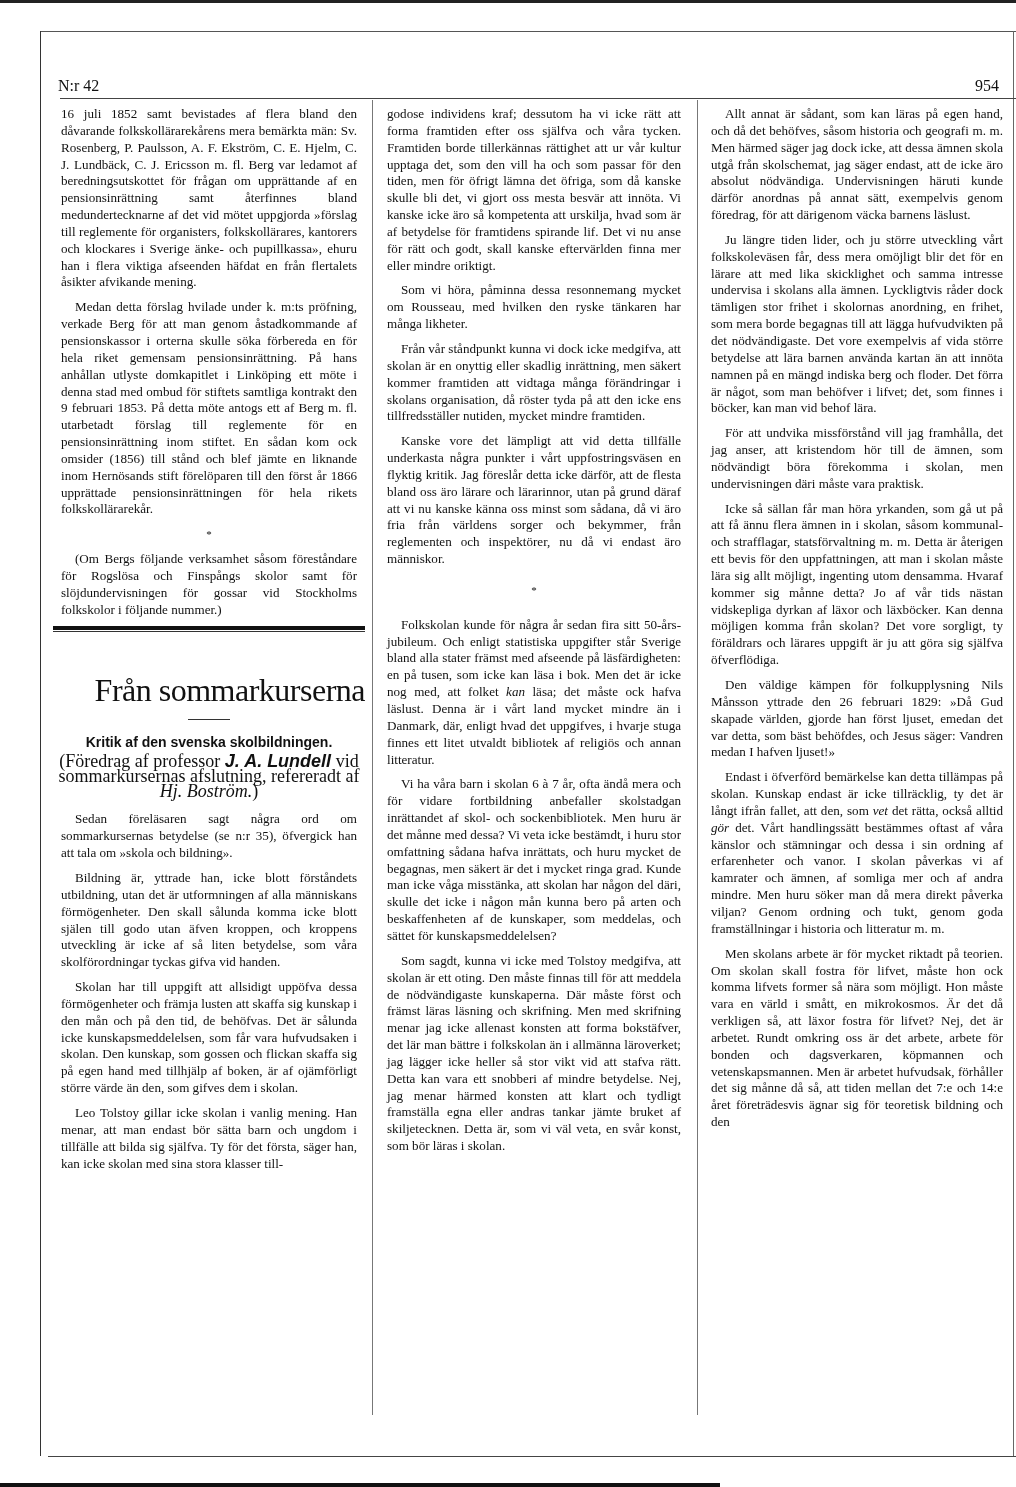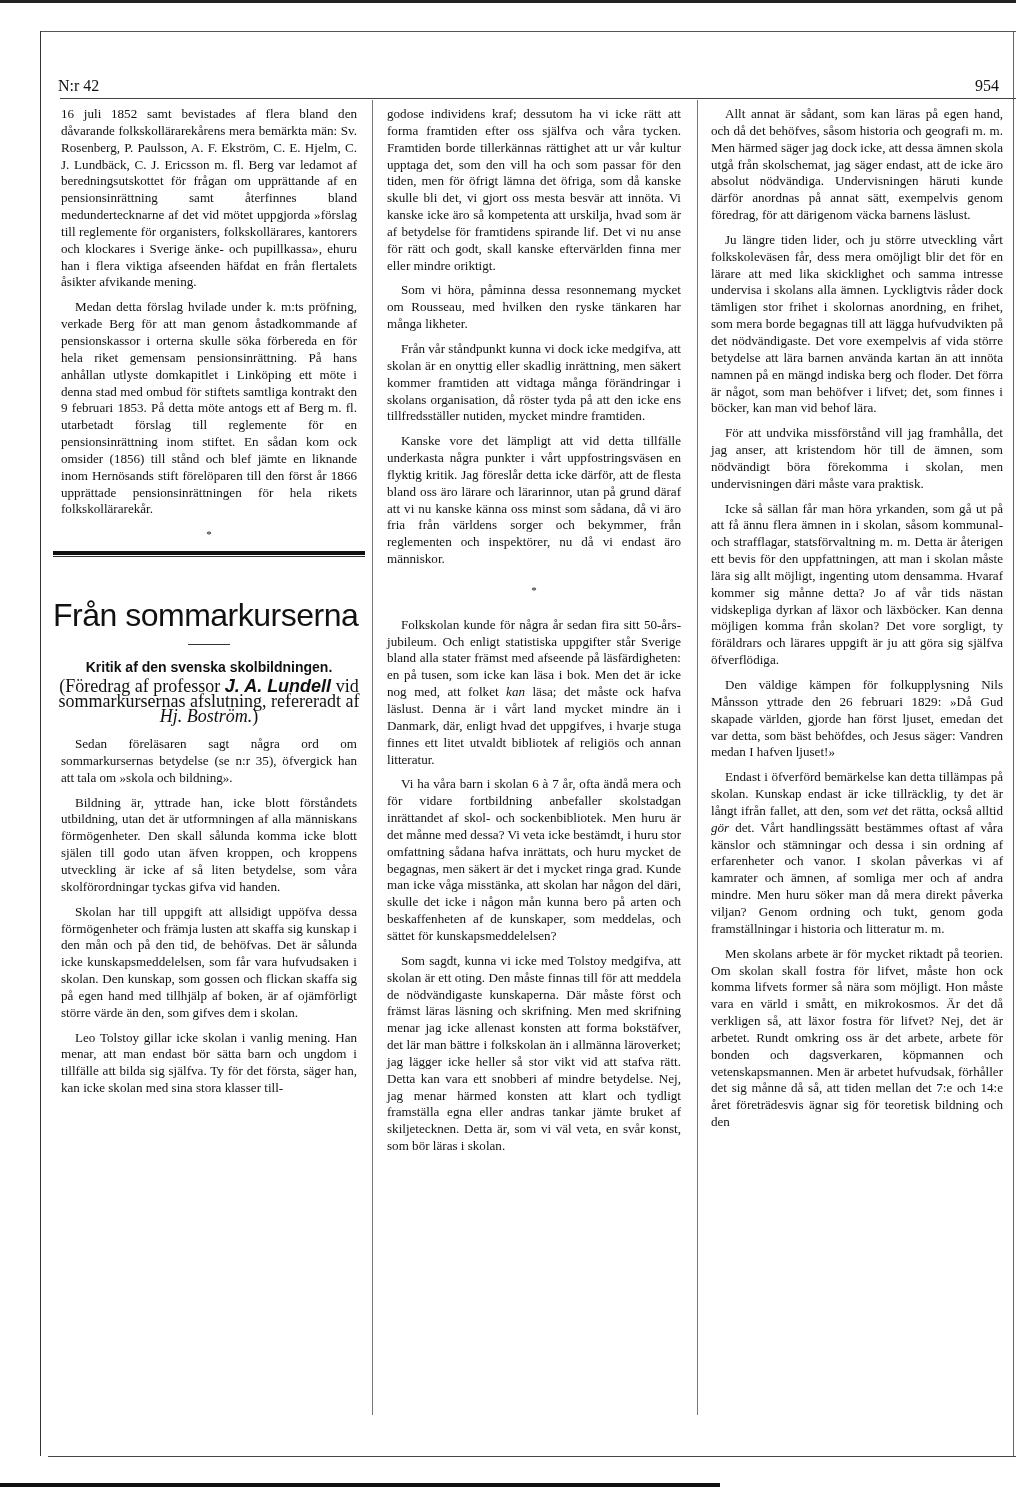--- a/index.html
+++ b/index.html
@@ -32,21 +32,21 @@
   .col p { margin: 8px; text-indent: 0; }
   .col p.ind { text-indent: 14px; }
   .col .star { text-align: center; font-size: 11px; margin: 8px 0 8px 0; }
   .col1 { left: 53px; }
   .col2 { left: 379px; width: 310px; }
   .col3 { left: 703px; width: 308px; }
 
   .thick-rule { height: 4px; background: #111; margin-top: 8px; }
   .thin-rule { height: 1px; background: #333; margin-top: 1px; }
   .headline {
-    text-align: left; font-family: Liberation Sans, sans-serif;
+    text-align: right; font-family: Liberation Serif, serif;
     font-size: 32px; line-height: 36px; margin-top: 40px; letter-spacing: -0.5px;
   }
   .headline2 { text-align: center; font-family: "DejaVu Sans", sans-serif; font-size: 25px; line-height: 30px; }
   .short-rule { width: 42px; height: 1px; background: #333; margin: 11px auto 14px auto; }
   .subhead {
     text-align: center; font-family: "Liberation Sans", sans-serif; font-weight: bold;
     font-size: 14px; line-height: 16px;
   }
   .byline { text-align: center; font-size: 18px; line-height: 15px; margin-top: 4px; margin-bottom: 12px; text-align: center; }
   .byline i.sans { font-family: "Liberation Sans", sans-serif; font-weight: bold; font-style: italic; }
@@ -66,20 +66,21 @@
 </div>
 <div class="header-rule"></div>
 
 <div class="col-sep" style="left:372px"></div>
 <div class="col-sep" style="left:697px"></div>
 
 <div class="col col1">
   <p>16 juli 1852 samt bevistades af flera bland den dåvarande folkskollärarekårens mera bemärkta män: Sv. Rosenberg, P. Paulsson, A. F. Ekström, C. E. Hjelm, C. J. Lundbäck, C. J. Ericsson m. fl. Berg var ledamot af beredningsutskottet för frågan om upprättande af en pensionsinrättning samt återfinnes bland medundertecknarne af det vid mötet uppgjorda »förslag till reglemente för organisters, folkskollärares, kantorers och klockares i Sverige änke- och pupillkassa», ehuru han i flera viktiga afseenden häfdat en från flertalets åsikter afvikande mening.</p>
   <p class="ind">Medan detta förslag hvilade under k. m:ts pröfning, verkade Berg för att man genom åstadkommande af pensionskassor i orterna skulle söka förbereda en för hela riket gemensam pensionsinrättning. På hans anhållan utlyste domkapitlet i Linköping ett möte i denna stad med ombud för stiftets samtliga kontrakt den 9 februari 1853. På detta möte antogs ett af Berg m. fl. utarbetadt förslag till reglemente för en pensionsinrättning inom stiftet. En sådan kom ock omsider (1856) till stånd och blef jämte en liknande inom Hernösands stift förelöparen till den först år 1866 upprättade pensionsinrättningen för hela rikets folkskollärarekår.</p>
   <div class="star">*</div>
+  <p class="ind">(Om Bergs följande verksamhet såsom föreståndare för Rogslösa och Finspångs skolor samt för slöjdundervisningen för gossar vid Stockholms folkskolor i följande nummer.)</p>
   <div class="thick-rule"></div>
   <div class="thin-rule"></div>
 
   <div class="headline">Från sommarkurserna</div>
   <div class="short-rule"></div>
   <div class="subhead">Kritik af den svenska skolbildningen.</div>
   <div class="byline"><span>(Föredrag af professor </span><i class="sans">J. A. Lundell</i><span> vid sommarkursernas afslutning, refereradt af </span><i>Hj. Boström.</i><span>)</span></div>
 
   <p class="ind">Sedan föreläsaren sagt några ord om sommarkursernas betydelse (se n:r 35), öfvergick han att tala om »skola och bildning».</p>
   <p class="ind">Bildning är, yttrade han, icke blott förståndets utbildning, utan det är utformningen af alla människans förmögenheter. Den skall sålunda komma icke blott själen till godo utan äfven kroppen, och kroppens utveckling är icke af så liten betydelse, som våra skolförordningar tyckas gifva vid handen.</p>

